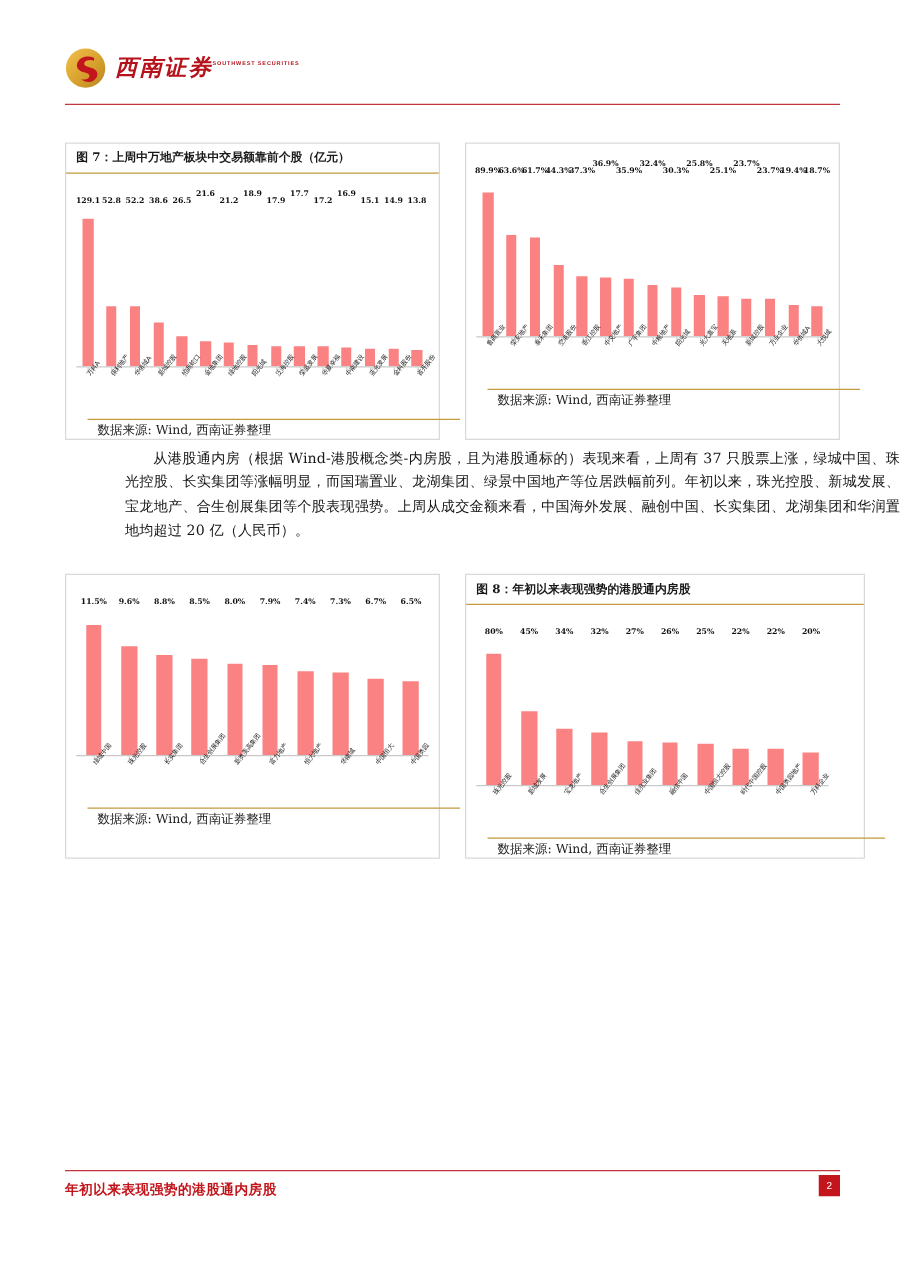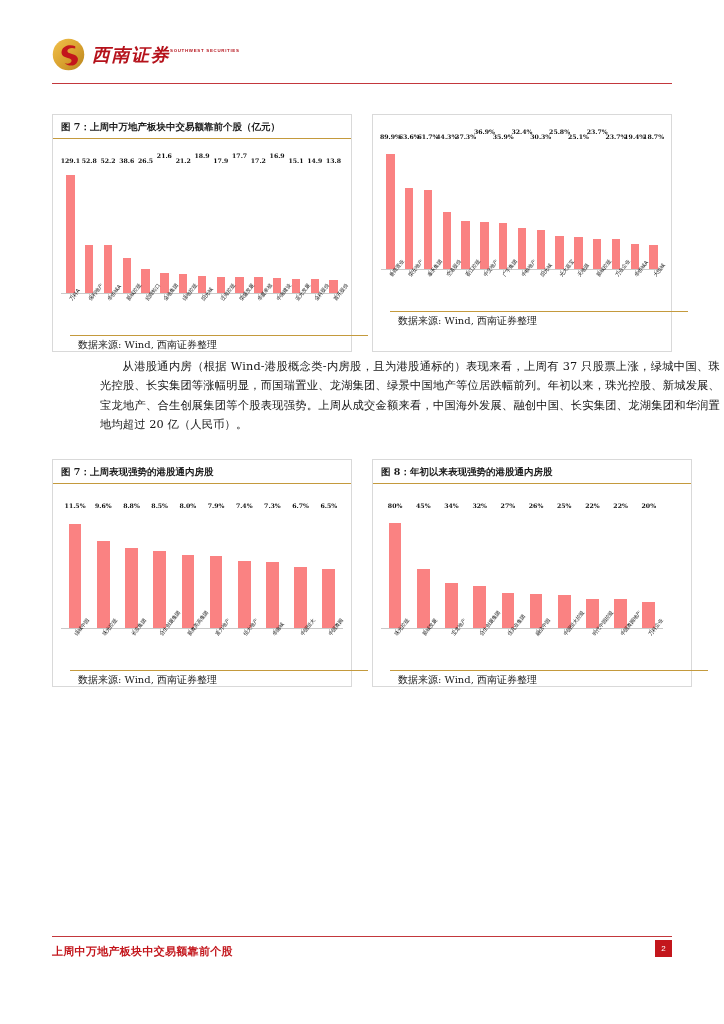--- a/index.html
+++ b/index.html
@@ -340,21 +340,20 @@
           <div class="tick" style="left: 243px; top: 155px;"></div>
           <div class="cat-lab" style="left: 241px; top: 159px;">万业企业</div>
           <div class="tick" style="left: 261.8px; top: 155px;"></div>
           <div class="cat-lab" style="left: 259.8px; top: 159px;">华侨城A</div>
           <div class="tick" style="left: 280.6px; top: 155px;"></div>
           <div class="cat-lab" style="left: 278.6px; top: 159px;">大悦城</div>
           <div class="fig-src">数据来源: Wind, 西南证券整理</div>
         </div>
       </div>
       <div class="fig" style="left: 52px; top: 459px; width: 300px; height: 228px;">
-        <div class="fig-title">图 7：上周表现强势的港股通内房股</div>
         <div class="fig-body" style="height: 204px;">
           <div class="bars" style="left: 8px; top: 26px; width: 282px; height: 118px;">
             <div class="bar-col" style="width: 28.2px;">
               <div class="bar-val">11.5%</div>
               <div class="bar-rect" style="height: 104.385px; width: 12.69px; background: rgb(250, 130, 130);"></div>
             </div>
             <div class="bar-col" style="width: 28.2px;">
               <div class="bar-val">9.6%</div>
               <div class="bar-rect" style="height: 87.1385px; width: 12.69px; background: rgb(250, 130, 130);"></div>
             </div>
@@ -482,16 +481,16 @@
           <div class="tick" style="left: 275.9px; top: 145px;"></div>
           <div class="cat-lab" style="left: 273.9px; top: 149px;">万科企业</div>
           <div class="fig-src">数据来源: Wind, 西南证券整理</div>
         </div>
       </div>
     </div>
 
   <div class="para">从港股通内房（根据 Wind-港股概念类-内房股，且为港股通标的）表现来看，上周有 37 只股票上涨，绿城中国、珠光控股、长实集团等涨幅明显，而国瑞置业、龙湖集团、绿景中国地产等位居跌幅前列。年初以来，珠光控股、新城发展、宝龙地产、合生创展集团等个股表现强势。上周从成交金额来看，中国海外发展、融创中国、长实集团、龙湖集团和华润置地均超过 20 亿（人民币）。</div>
 
   <div class="footer-rule"></div>
-  <div class="footer-text">上周中万地产板块中交易额靠前个股</div>
+  <div class="footer-text">年初以来表现强势的港股通内房股</div>
   <div class="page-num">2</div>
 
 </div>
 
 </body></html>

